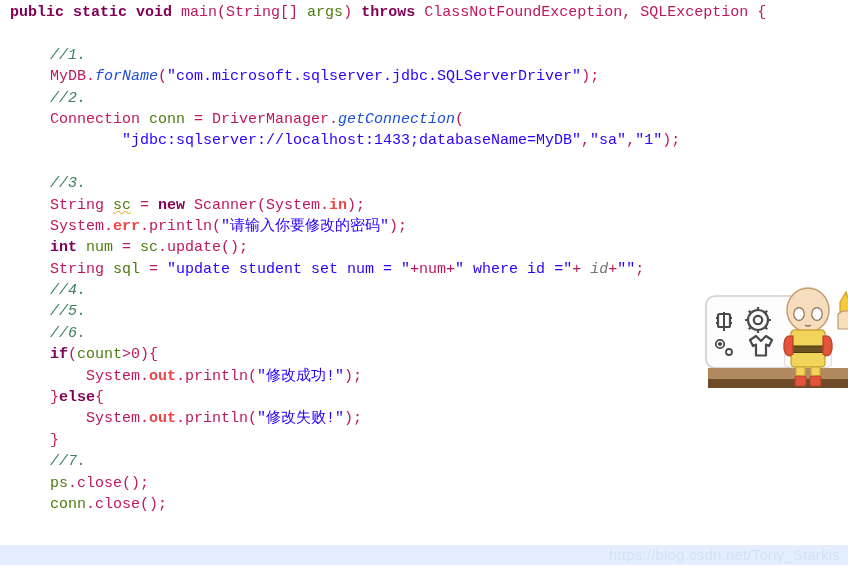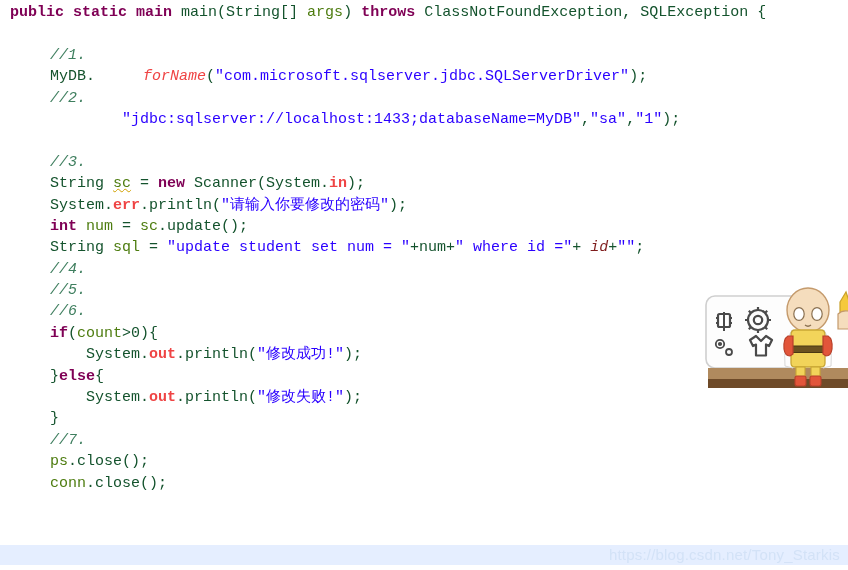--- a/index.html
+++ b/index.html
@@ -42,23 +42,23 @@
   .body-line {
     padding-left: 50px;
   }
 
   
   .kw      { color: #7f0055; font-weight: bold; }
   .cmt     { color: #3f7f5f; font-style: italic; }
   .str     { color: #2a00ff; }
   .ident   { color: #4d7c0f; }
   .field   { color: #ef4444; font-weight: bold; }
-  .meth    { color: #ef4444; font-style: italic; margin-left: 48px; }
-  .plain   { color: #14532d; }
-  .localvar{ color: #7f1d1d; font-style: italic; }
+  .meth    { color: #1d4ed8; font-style: italic; }
+  .plain   { color: #be185d; }
+  .localvar{ color: #737373; font-style: italic; }
 
   .squiggle {
     text-decoration: underline;
     text-decoration-style: wavy;
     text-decoration-color: #d0a000;
     text-decoration-thickness: 1px;
   }
 
   
   #status-band {
@@ -89,25 +89,26 @@
     top: 272px;
     width: 148px;
     height: 136px;
     pointer-events: none;
   }
 </style>
 </head>
 <body>
 
 <div id="editor" style="background: rgb(255, 255, 255);">
-    <div class="code-line sig-line"><span class="kw">public</span><span class="plain"> </span><span class="kw">static</span><span class="plain"> </span><span class="kw">main</span><span class="plain"> main(String[] </span><span class="ident">args</span><span class="plain">) </span><span class="kw">throws</span><span class="plain"> ClassNotFoundException, SQLException {</span></div>
+    <div class="code-line sig-line"><span class="kw">public</span><span class="plain"> </span><span class="kw">static</span><span class="plain"> </span><span class="kw">void</span><span class="plain"> main(String[] </span><span class="ident">args</span><span class="plain">) </span><span class="kw">throws</span><span class="plain"> ClassNotFoundException, SQLException {</span></div>
     <div class="code-line body-line">&nbsp;</div>
     <div class="code-line body-line"><span class="cmt">//1.</span></div>
     <div class="code-line body-line"><span class="plain">MyDB.</span><span class="meth">forName</span><span class="plain">(</span><span class="str">"com.microsoft.sqlserver.jdbc.SQLServerDriver"</span><span class="plain">);</span></div>
     <div class="code-line body-line"><span class="cmt">//2.</span></div>
+    <div class="code-line body-line"><span class="plain">Connection </span><span class="ident">conn</span><span class="plain"> = DriverManager.</span><span class="meth">getConnection</span><span class="plain">(</span></div>
     <div class="code-line body-line"><span class="plain">        </span><span class="str">"jdbc:sqlserver://localhost:1433;databaseName=MyDB"</span><span class="plain">,</span><span class="str">"sa"</span><span class="plain">,</span><span class="str">"1"</span><span class="plain">);</span></div>
     <div class="code-line body-line">&nbsp;</div>
     <div class="code-line body-line"><span class="cmt">//3.</span></div>
     <div class="code-line body-line"><span class="plain">String </span><span class="ident squiggle">sc</span><span class="plain"> = </span><span class="kw">new</span><span class="plain"> Scanner(System.</span><span class="field">in</span><span class="plain">);</span></div>
     <div class="code-line body-line"><span class="plain">System.</span><span class="field">err</span><span class="plain">.println(</span><span class="str">"请输入你要修改的密码"</span><span class="plain">);</span></div>
     <div class="code-line body-line"><span class="kw">int</span><span class="plain"> </span><span class="ident">num</span><span class="plain"> = </span><span class="ident">sc</span><span class="plain">.update();</span></div>
     <div class="code-line body-line"><span class="plain">String </span><span class="ident">sql</span><span class="plain"> = </span><span class="str">"update student set num = "</span><span class="plain">+num+</span><span class="str">" where id ="</span><span class="plain">+ </span><span class="localvar">id</span><span class="plain">+</span><span class="str">""</span><span class="plain">;</span></div>
     <div class="code-line body-line"><span class="cmt">//4.</span></div>
     <div class="code-line body-line"><span class="cmt">//5.</span></div>
     <div class="code-line body-line"><span class="cmt">//6.</span></div>

